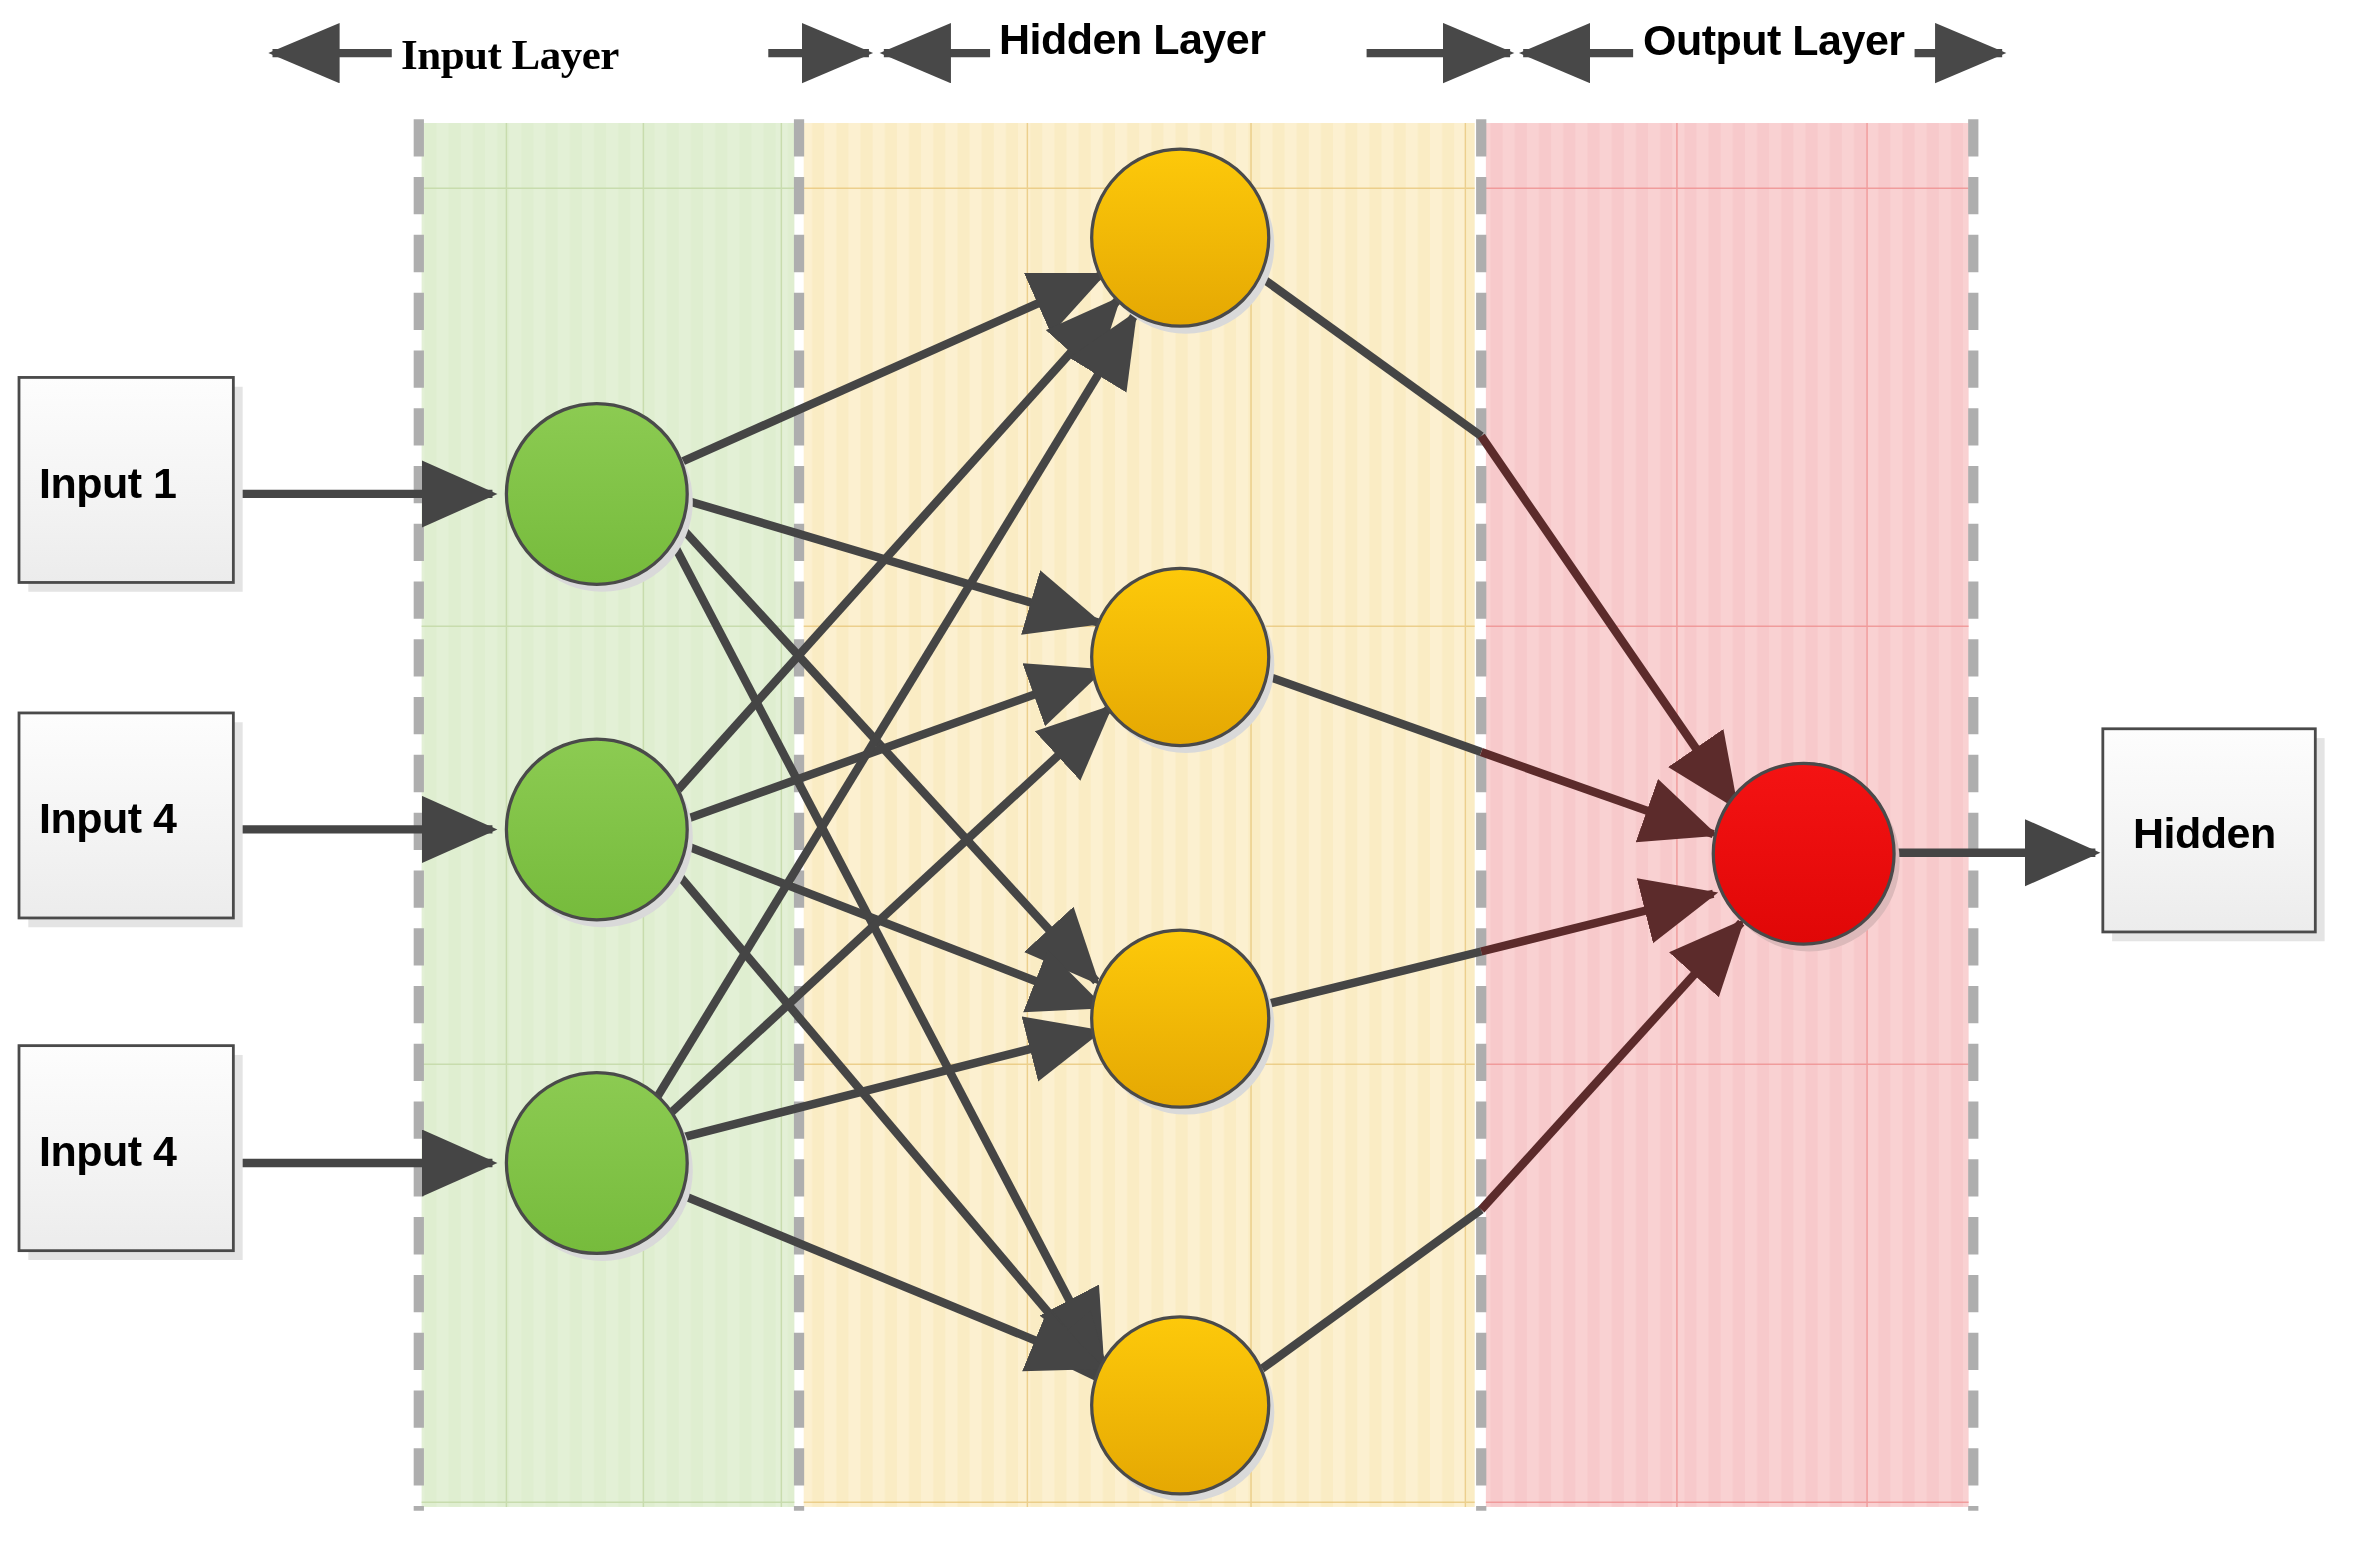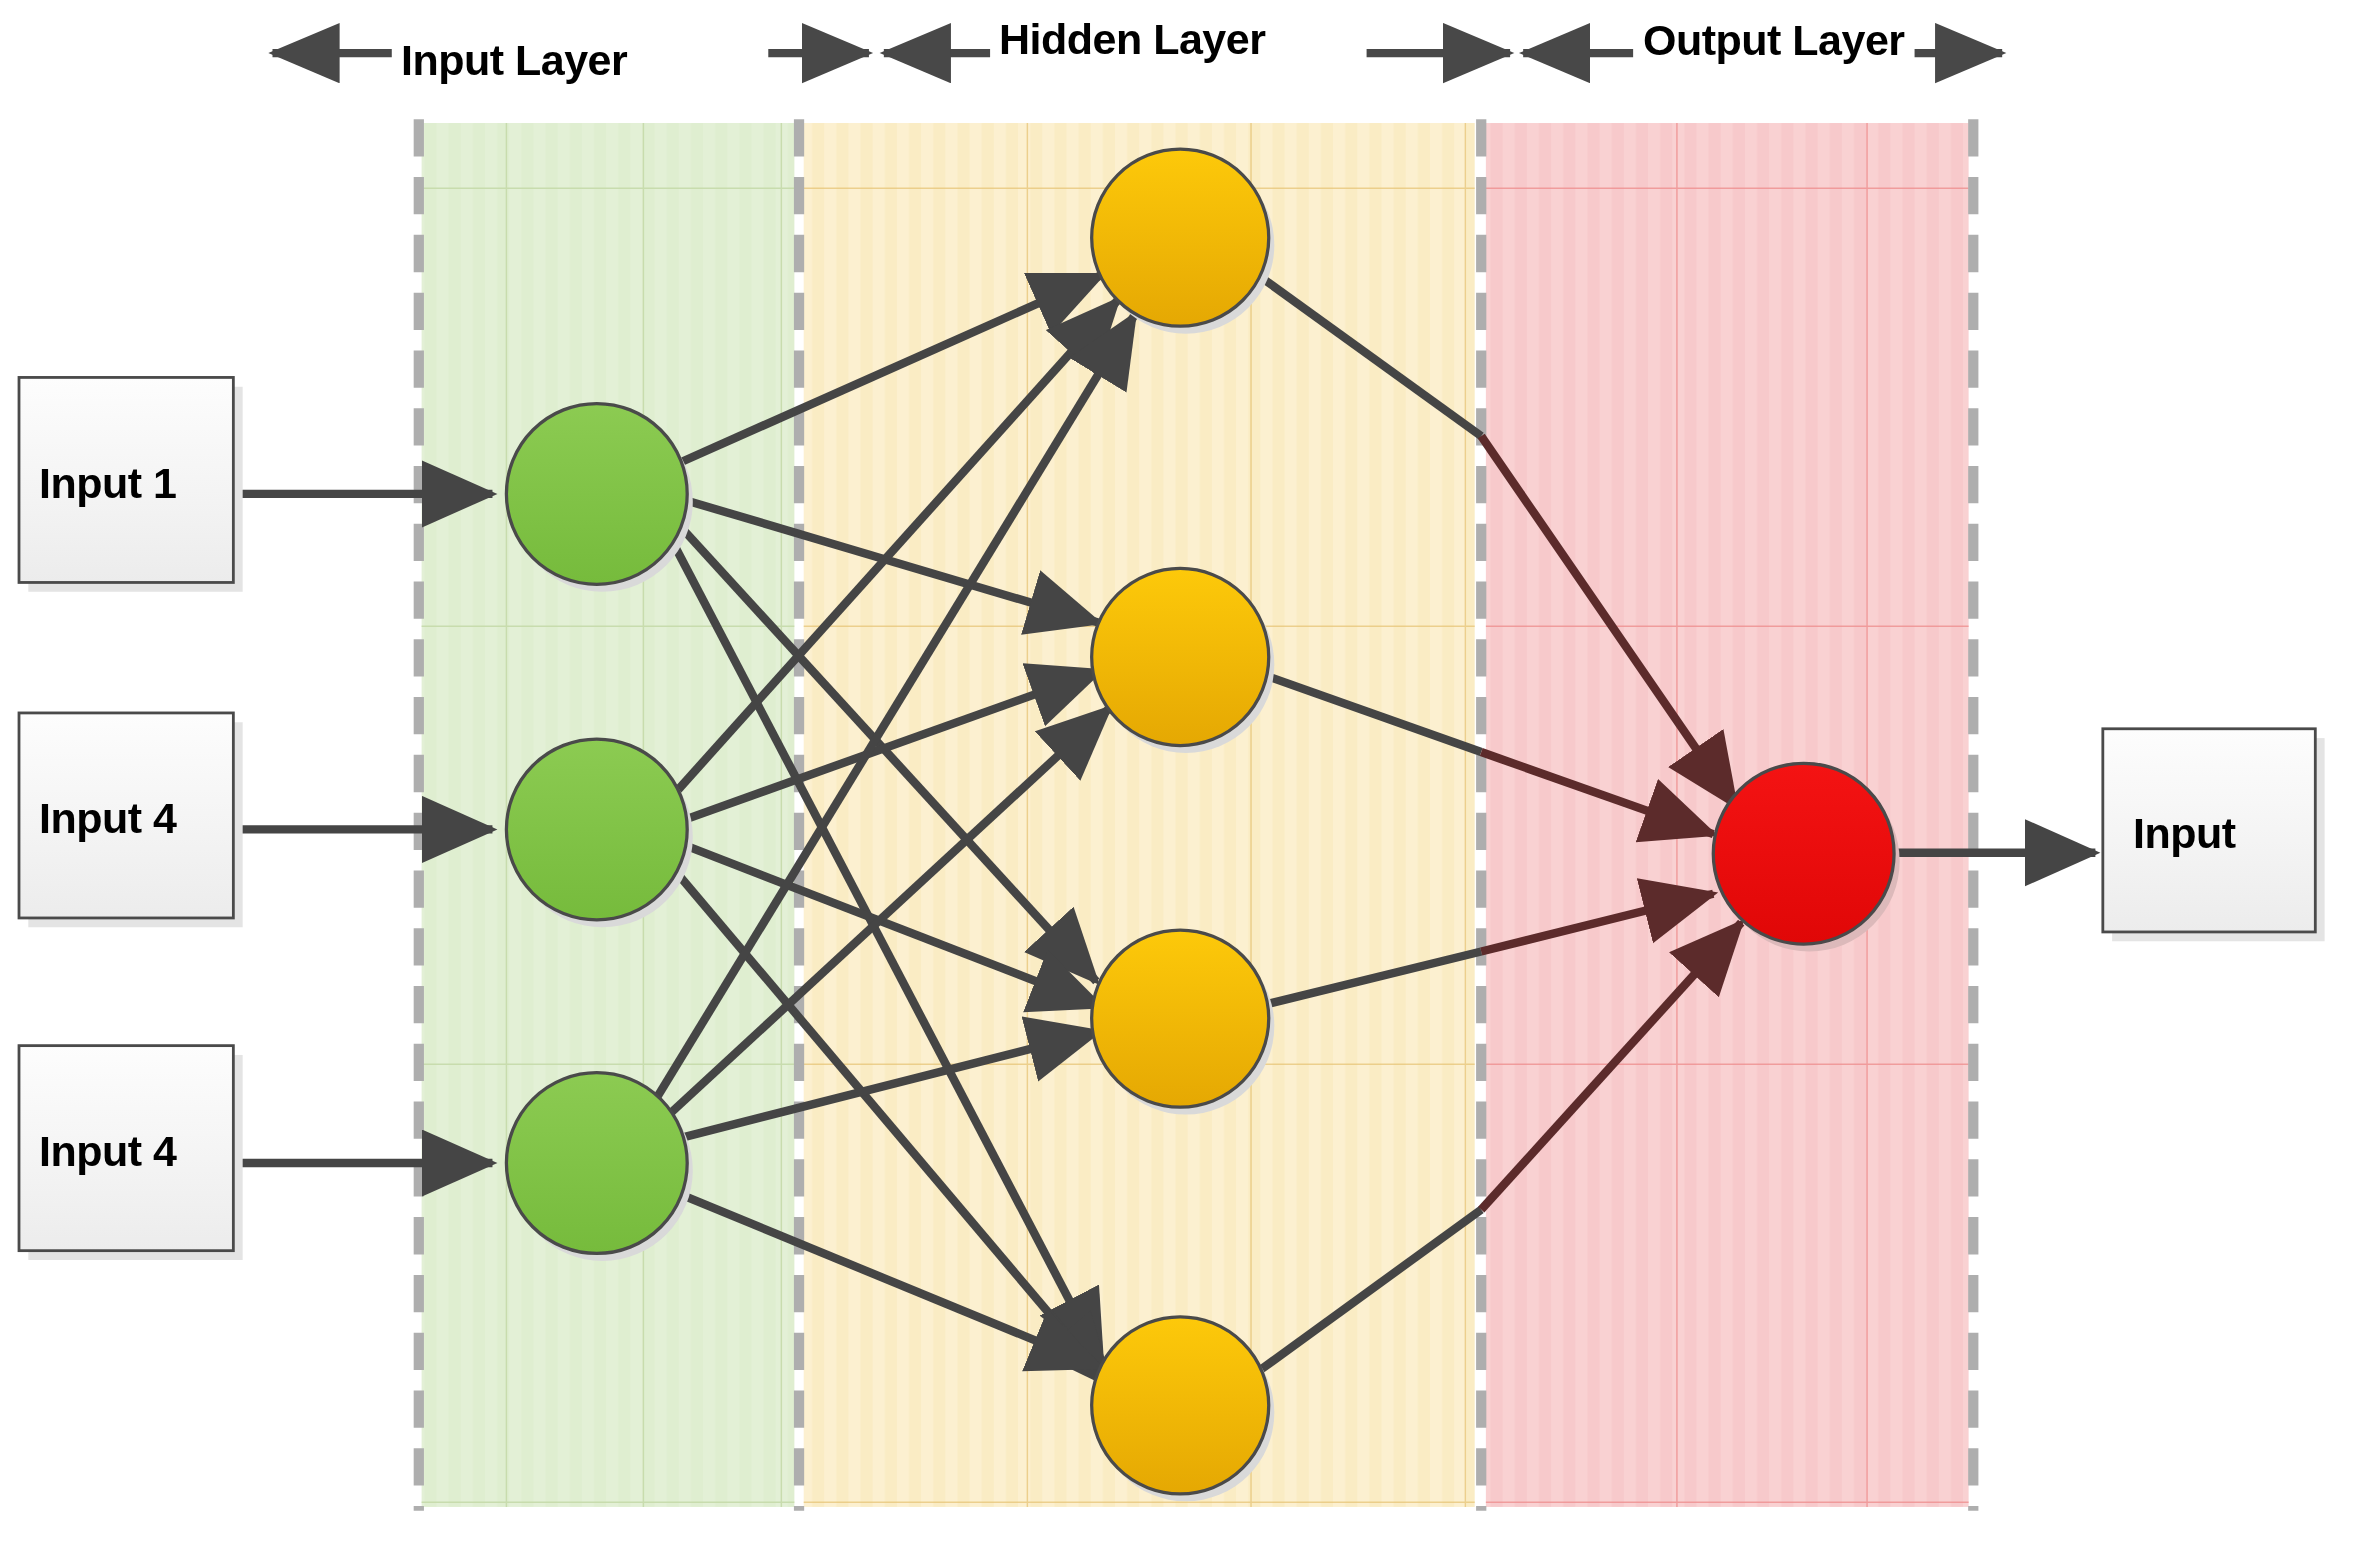--- a/index.html
+++ b/index.html
@@ -184,23 +184,23 @@
     <g stroke="#484848" stroke-width="9" fill="none">
       <line x1="420" y1="57" x2="292" y2="57" marker-end="url(#arrHdr)"></line>
       <line x1="824" y1="57" x2="932" y2="57" marker-end="url(#arrHdr)"></line>
       <line x1="1062" y1="57" x2="948" y2="57" marker-end="url(#arrHdr)"></line>
       <line x1="1466" y1="57" x2="1620" y2="57" marker-end="url(#arrHdr)"></line>
       <line x1="1752" y1="57" x2="1634" y2="57" marker-end="url(#arrHdr)"></line>
       <line x1="2054" y1="57" x2="2148" y2="57" marker-end="url(#arrHdr)"></line>
     </g>
   </svg>
 
-  <div class="hdr" style="left:401px;top:36px;">Input Layer</div>
+  <div class="hdr" style="left:401px;top:30px;font-family:Liberation Serif, serif;">Input Layer</div>
   <div class="hdr" style="left:999px;top:15px;">Hidden Layer</div>
   <div class="hdr" style="left:1643px;top:16px;">Output Layer</div>
 
   <div class="boxlabel" style="left:39px;top:459px;">Input 1</div>
   <div class="boxlabel" style="left:39px;top:794px;">Input 4</div>
   <div class="boxlabel" style="left:39px;top:1127px;">Input 4</div>
-  <div class="boxlabel" style="left:2133px;top:809px;">Input</div>
+  <div class="boxlabel" style="left:2133px;top:809px;">Hidden</div>
 
 </div>
 
 
 </body></html>

